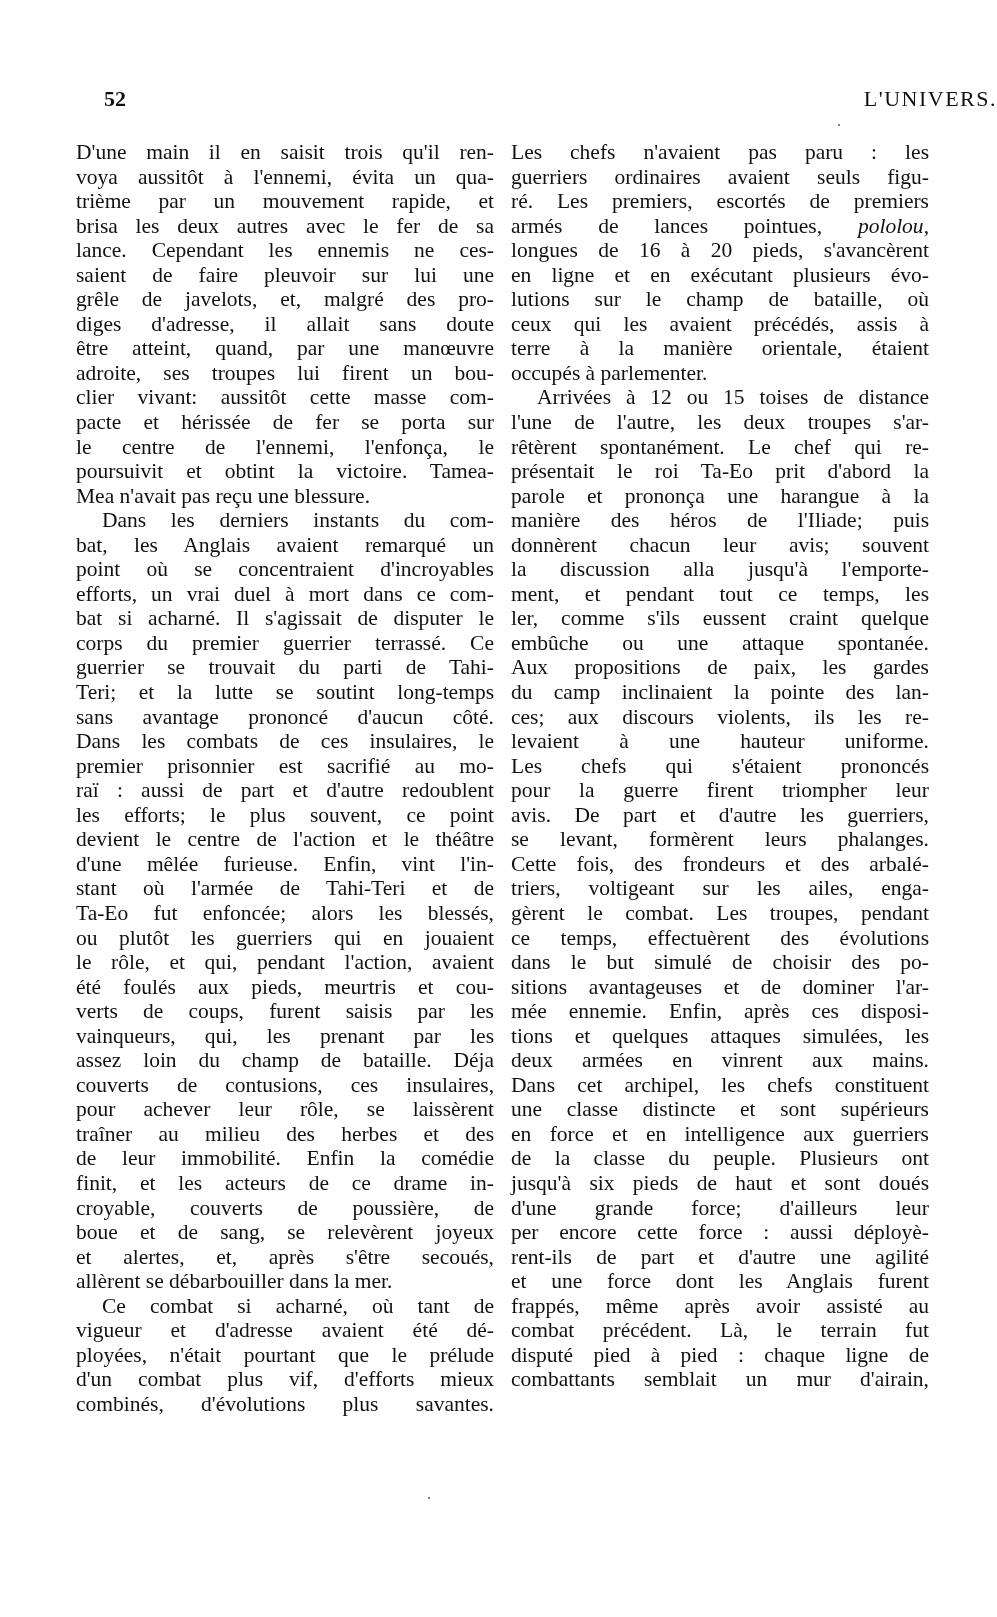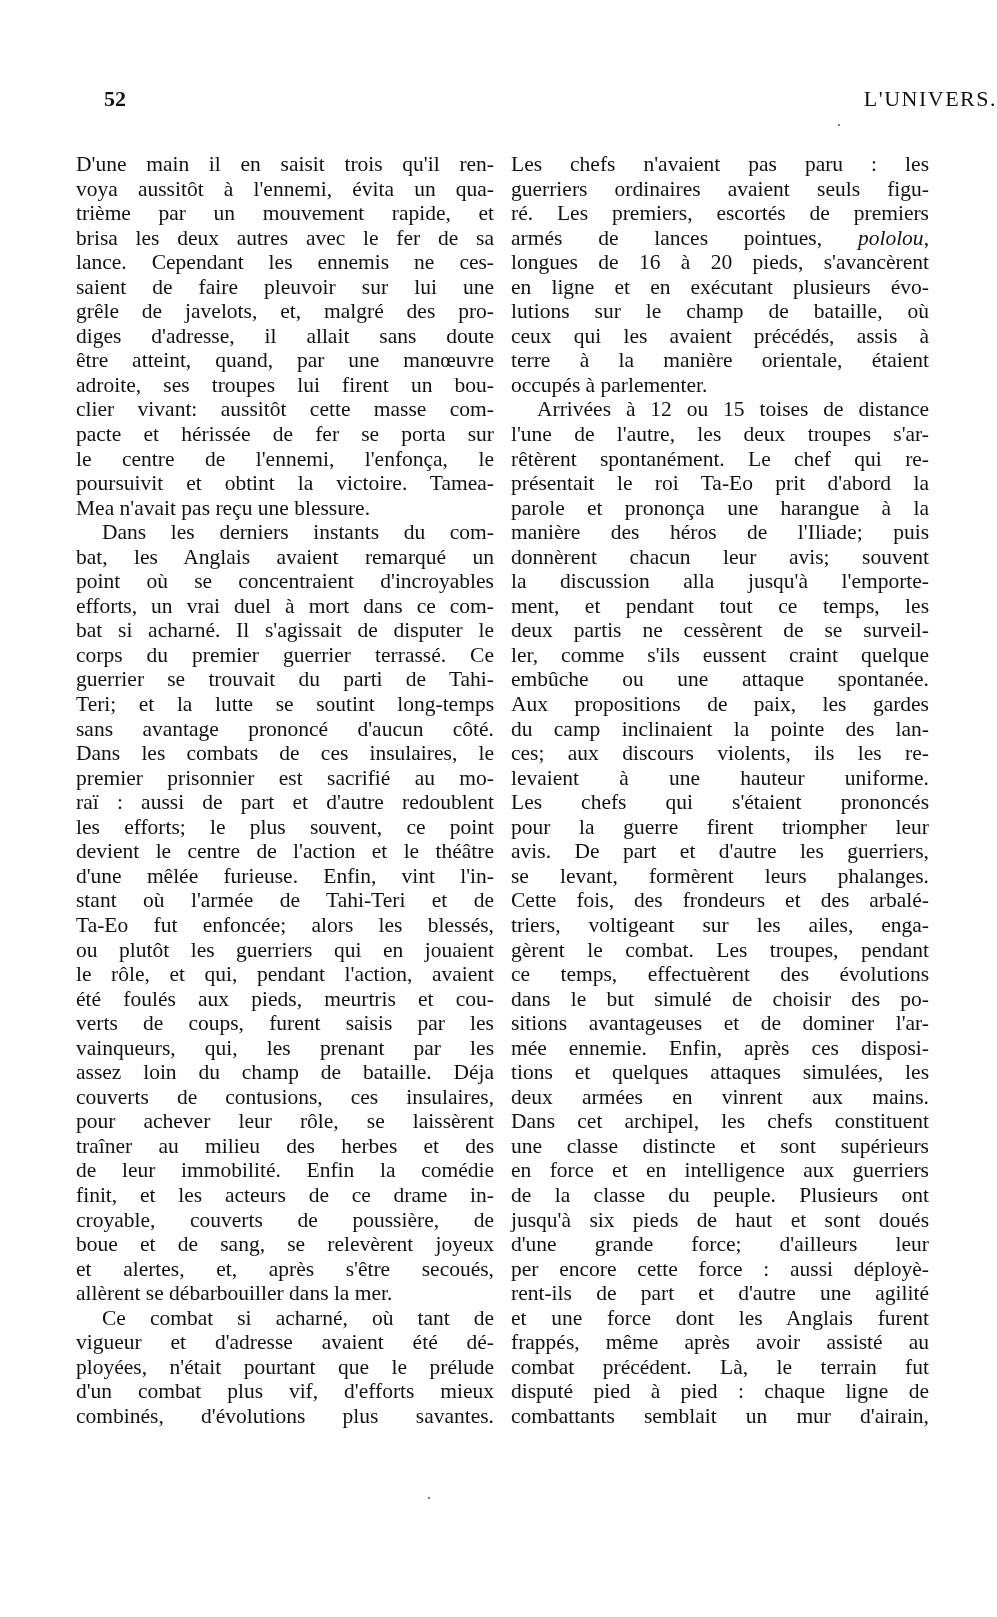--- a/index.html
+++ b/index.html
@@ -3,21 +3,21 @@
 <meta charset="utf-8">
 <style>
   html, body { margin: 0; padding: 0; background: #ffffff; }
   body { width: 997px; height: 1617px; position: relative; overflow: hidden;
          font-family: "DejaVu Serif", "Liberation Serif", serif; color: #111; }
   .header { position: absolute; top: 86px; left: 0; width: 997px; height: 30px; }
   .page-number { position: absolute; left: 76px; top: 0; font-size: 22px; font-weight: bold;
                  font-family: "Liberation Serif", serif; margin-left: 28px; }
   .running-title { position: absolute; left: 0; width: 997px; text-align: right; top: 0;
                    font-size: 22px; letter-spacing: 1.5px; font-family: "Liberation Serif", serif; }
-  .column { position: absolute; top: 140px; width: 418px; margin-top: 12px; }
+  .column { position: absolute; top: 140px; width: 418px; }
   .col-left { left: 76px; }
   .col-right { left: 511px; }
   .line { display: block; height: 24.55px; line-height: 24.55px; font-size: 21.5px;
           font-family: "Liberation Serif", serif; white-space: nowrap;
           text-align: justify; text-align-last: justify; overflow: visible; }
   .line.last { text-align-last: left; }
   .line.indent { padding-left: 26px; }
   .line em { font-style: italic; }
   .speck { position: absolute; width: 2px; height: 2px; background: #555; border-radius: 1px; }
 </style>
@@ -96,21 +96,20 @@
     <span class="line last">occupés à parlementer.</span>
     <span class="line indent">Arrivées à 12 ou 15 toises de distance</span>
     <span class="line">l'une de l'autre, les deux troupes s'ar-</span>
     <span class="line">rêtèrent spontanément. Le chef qui re-</span>
     <span class="line">présentait le roi Ta-Eo prit d'abord la</span>
     <span class="line">parole et prononça une harangue à la</span>
     <span class="line">manière des héros de l'Iliade; puis</span>
     <span class="line">donnèrent chacun leur avis; souvent</span>
     <span class="line">la discussion alla jusqu'à l'emporte-</span>
     <span class="line">ment, et pendant tout ce temps, les</span>
-    <span class="line">deux partis ne cessèrent de se surveil-</span>
     <span class="line">ler, comme s'ils eussent craint quelque</span>
     <span class="line">embûche ou une attaque spontanée.</span>
     <span class="line">Aux propositions de paix, les gardes</span>
     <span class="line">du camp inclinaient la pointe des lan-</span>
     <span class="line">ces; aux discours violents, ils les re-</span>
     <span class="line">levaient à une hauteur uniforme.</span>
     <span class="line">Les chefs qui s'étaient prononcés</span>
     <span class="line">pour la guerre firent triompher leur</span>
     <span class="line">avis. De part et d'autre les guerriers,</span>
     <span class="line">se levant, formèrent leurs phalanges.</span>

